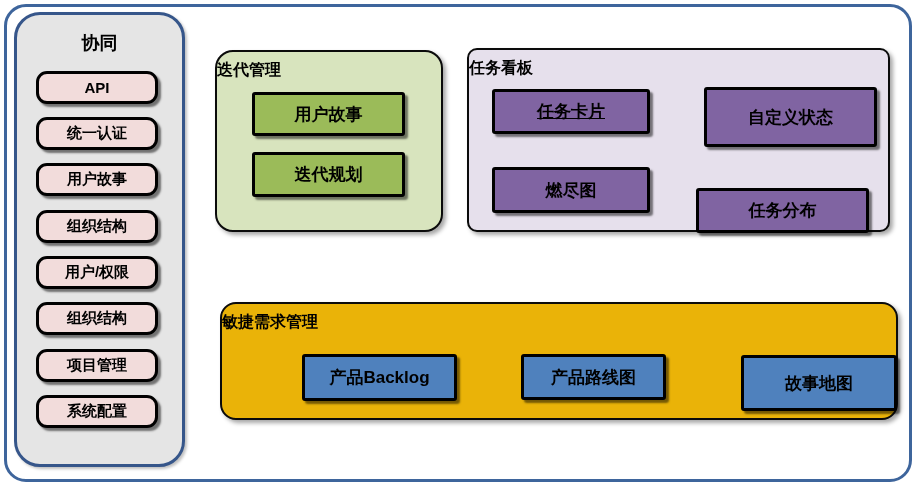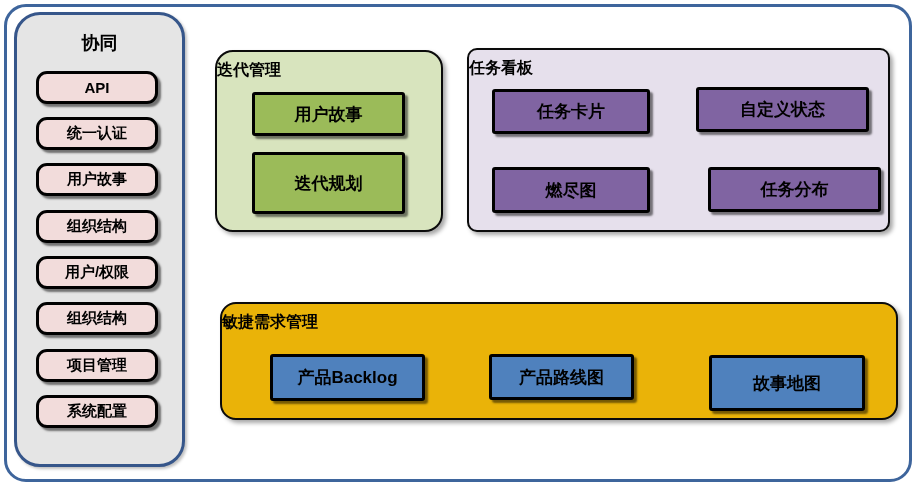--- a/index.html
+++ b/index.html
@@ -43,30 +43,30 @@
     position:absolute;border:3px solid #000;border-radius:3px;
     box-sizing:border-box;box-shadow:3px 3px 2px rgba(0,0,0,0.5);
     display:flex;align-items:center;justify-content:center;
     font-size:17px;font-weight:bold;
   }
   .g-iteration{left:215px;top:50px;width:228px;height:182px;background:#D8E4BE;border-radius:18px;}
   .g-iteration .box{background:#9BBB59;}
   .g-kanban{left:467px;top:48px;width:423px;height:184px;background:#E6E0EC;border-radius:10px;}
   .g-kanban .box{background:#8064A2;}
   .g-req{left:220px;top:302px;width:678px;height:118px;background:#eab308;border-radius:16px;}
-  .g-req .box{background:#4F81BD;}
+  .g-req .box{background:#4F81BD;margin-left:32px;}
 
   
   .it-0{left:35px;top:40px;width:153px;height:44px;}
-  .it-1{left:35px;top:100px;width:153px;height:62px;}
+  .it-1{left:35px;top:100px;width:153px;height:45px;}
   
-  .kb-0{left:23px;top:39px;width:158px;height:45px;}
-  .kb-1{left:227px;top:37px;width:173px;height:45px;}
+  .kb-0{left:23px;top:39px;width:158px;height:45px;text-decoration:underline;}
+  .kb-1{left:235px;top:37px;width:173px;height:60px;}
   .kb-2{left:23px;top:117px;width:158px;height:46px;}
-  .kb-3{left:227px;top:117px;width:173px;height:45px;margin-left:12px;}
+  .kb-3{left:227px;top:138px;width:173px;height:45px;}
   
   .rq-0{left:48px;top:50px;width:155px;height:47px;}
   .rq-1{left:267px;top:50px;width:145px;height:46px;}
   .rq-2{left:487px;top:51px;width:156px;height:56px;}
 </style>
 </head>
 <body>
 
 <div class="frame"></div>
 

